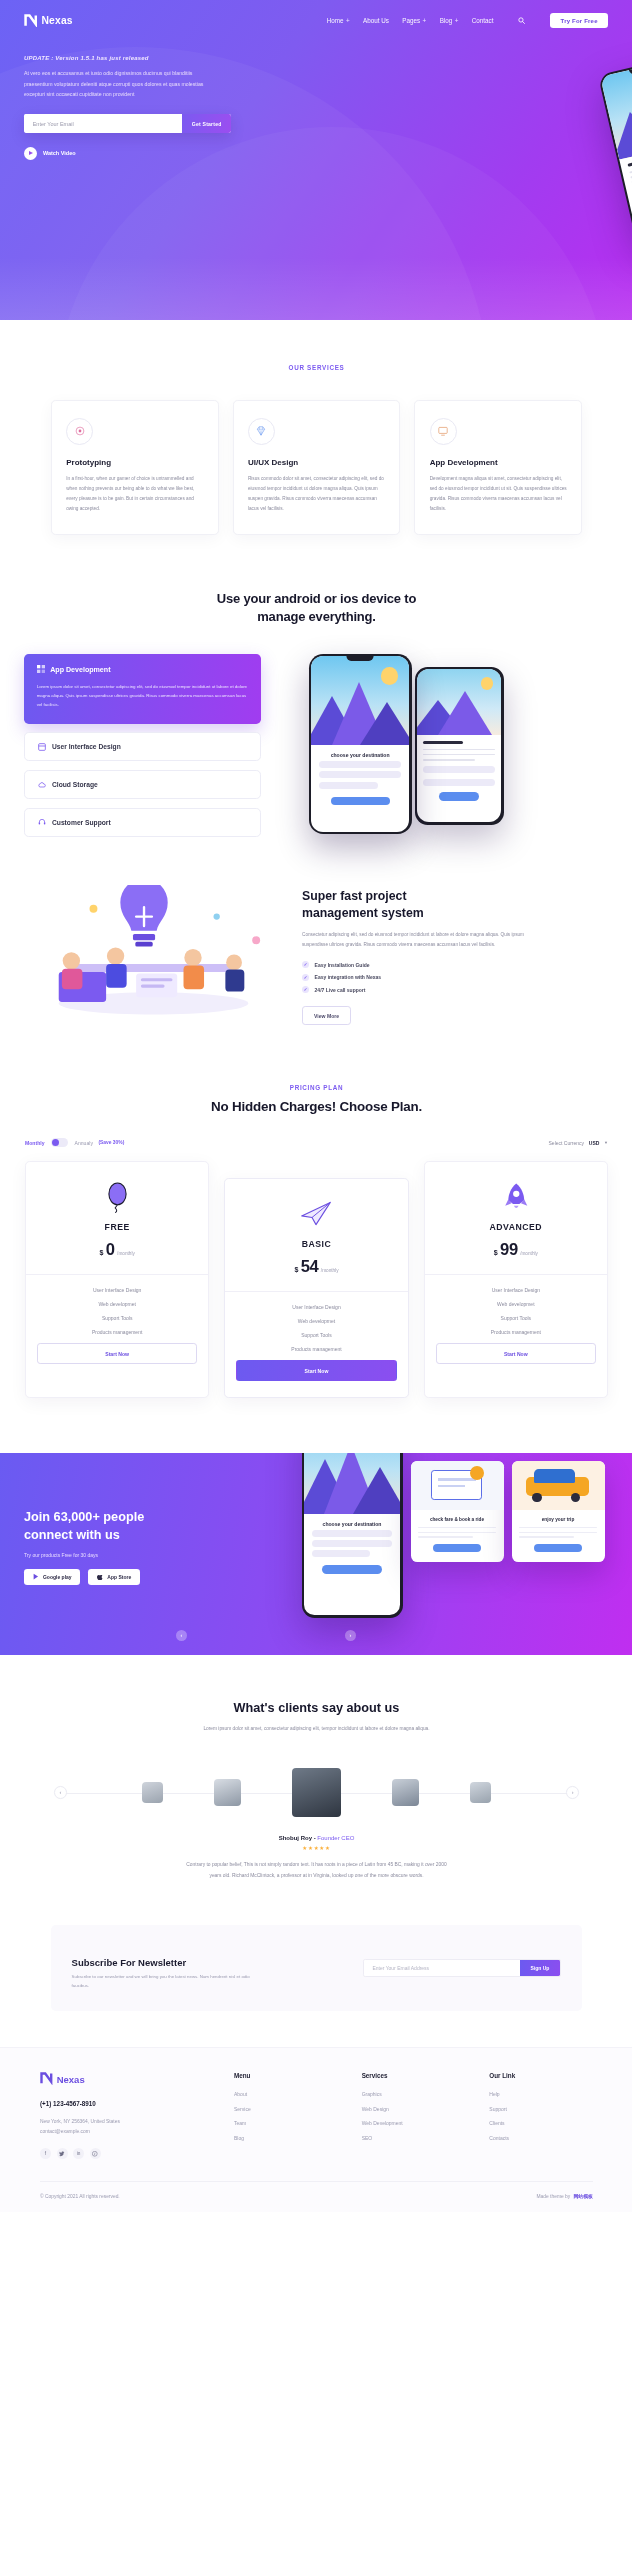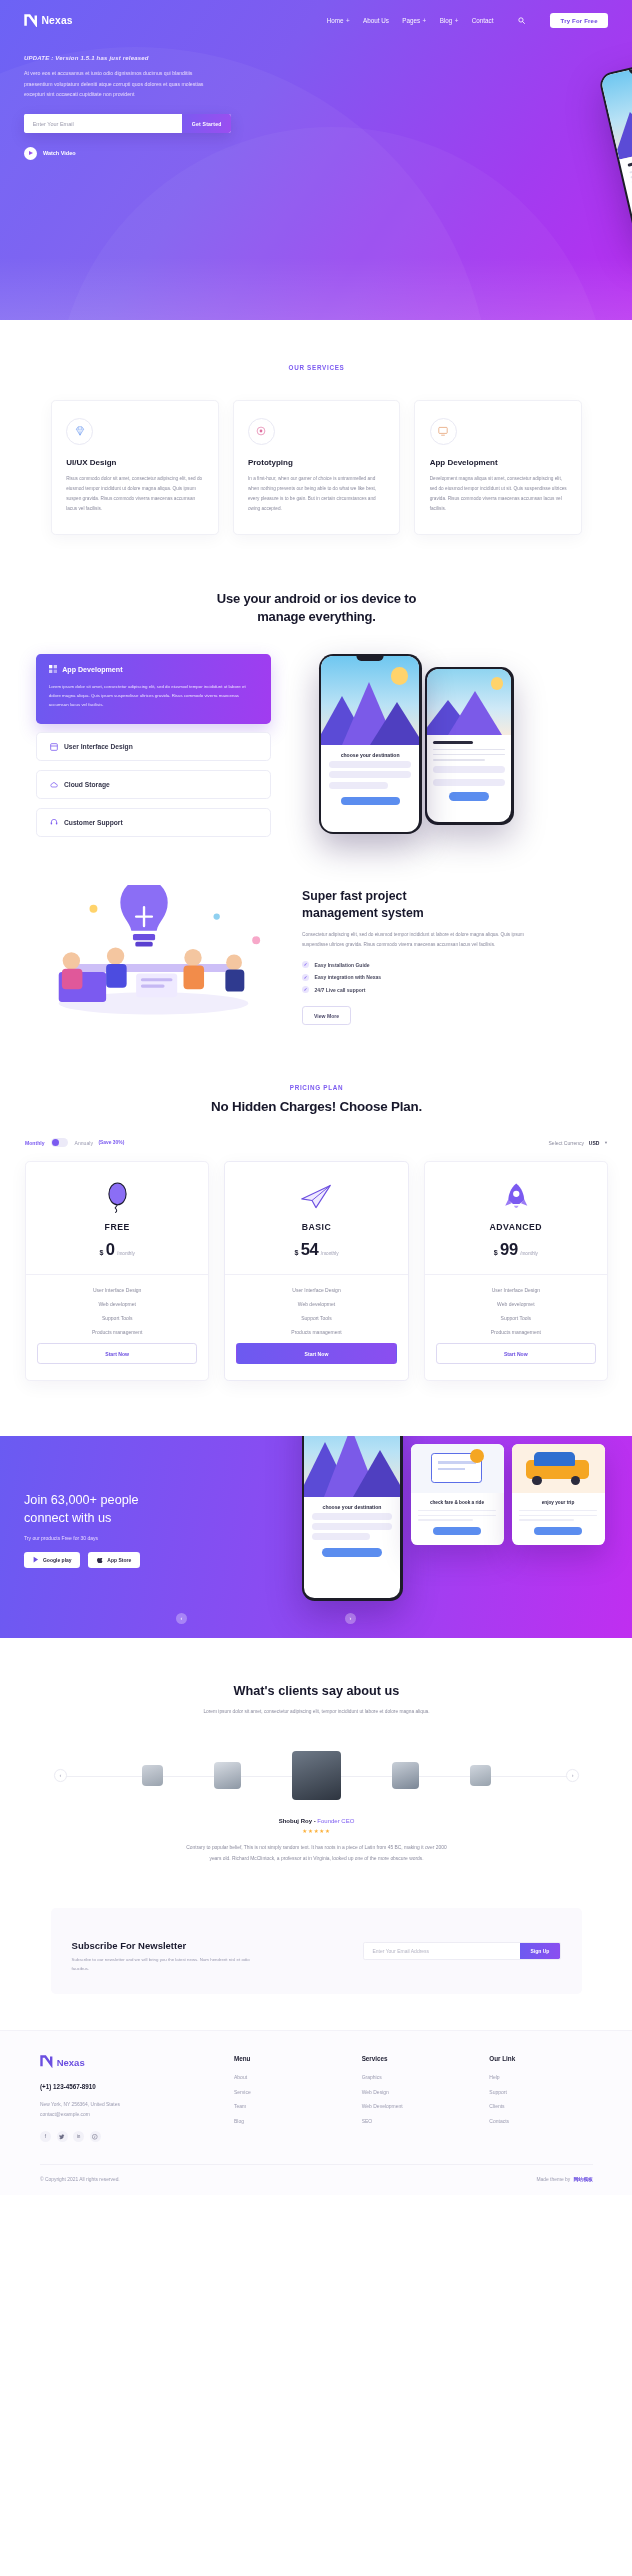--- a/index.html
+++ b/index.html
@@ -168,21 +168,21 @@
   }
   .card-icon {
     width: 27px; height: 27px; border-radius: 50%;
     border: 0.8px solid #e9e9f4; display: flex; align-items: center; justify-content: center;
     margin-bottom: 13.4px;
   }
   .card-title { font-size: 8px; font-weight: 700; color: #1b1b2f; margin-bottom: 7.1px; }
   .card-desc { font-size: 4.7px; line-height: 2.1; color: #8b8b9e; }
 
   
-  .android { padding: 8px 12px 47px; }
+  .android { padding: 8px 0 47px; }
   .android .sec-title { font-size: 13px; }
   .android-row { display: flex; padding: 0 24px; margin-top: 28.5px; gap: 20.6px; align-items: flex-start; }
   .acc-col { width: 237px; }
   .acc-open {
     background: linear-gradient(100deg,#6c5af0,#a13cf0);
     border-radius: 4.7px; padding: 11px 12.7px 14.2px; color: #fff;
     box-shadow: 0 6.3px 17.4px rgba(110,60,220,.25);
   }
   .acc-open-title { display:flex; align-items:center; gap:5.5px; font-size: 7.1px; font-weight: 700; margin-bottom: 8px; }
   .acc-open-body { font-size: 4.4px; line-height: 2.0; color: #ece3ff; }
@@ -256,31 +256,31 @@
   .per { font-size: 4.7px; color: #9a9ab0; }
   .plan-sep { height:0.8px; background:#f0eff7; margin: 0 -11px 12.7px; }
   .feat { font-size: 5px; color: #8b8b9e; margin-bottom: 8px; }
   .plan-btn {
     margin-top: 8px; display:block; width: 100%;
     border: 0.8px solid #ddd9f2; background: #fff; color: #6b4ee0;
     font-size: 5.1px; font-weight: 700; padding: 6.3px 0; border-radius: 3.2px; cursor:pointer;
     font-family: "Liberation Sans", sans-serif;
   }
   .plan-btn.filled { background: linear-gradient(100deg,#6c5af0,#8b4ef0); color:#fff; border-color: transparent; }
-  .plan.mid { border-color:#ecebf6; }
+  .plan.mid { border-color:#ecebf6;margin-top:17px; }
 
   
   .join {
     position: relative; width: 633px; height: 202px;
     background: linear-gradient(100deg,#6a5bf2 0%, #8b4bf2 45%, #c02ef0 100%);
     overflow: hidden;
   }
   .join-inner { position:relative; z-index:3; display:flex; padding: 41px 24px 0; }
   .join-left { width: 229px; padding-top: 14.2px; }
-  .join-title { color:#fff; font-size: 12.7px; font-weight: 400; line-height: 1.45; margin-bottom: 7.1px;}
+  .join-title { color:#fff; font-size: 12.7px; font-weight: 700; line-height: 1.45; margin-bottom: 7.1px;}
   .join-sub { color: #eadcff; font-size: 5px; margin-bottom: 11px; }
   .store-row { display: flex; gap: 8px; }
   .store-btn {
     display:flex; align-items:center; gap:4px;
     background:#fff; border-radius: 3.2px; padding: 4px 8.7px;
     font-size: 5px; font-weight: 700; color:#2d2a45; cursor:pointer;
   }
   .join-cards { position:absolute; right: 0; top: -41px; display:flex; gap: 8px; align-items:flex-start; z-index: 4;}
   .jcard {
     width: 93px; background:#fff; border-radius: 6.3px; overflow:hidden;
@@ -444,36 +444,36 @@
   </div>
   <div class="hero-bottom-fade"></div>
 </section>
 
 <section class="section services">
   <div class="sec-label">OUR SERVICES</div>
   <div class="cards">
     <div class="card">
       <div class="card-icon">
         <svg width="12" height="12" viewBox="0 0 20 20">
+            <circle cx="10" cy="10" r="6.5" fill="none" stroke="#e06fa0" stroke-width="1.1"></circle>
+            <circle cx="10" cy="10" r="2.3" fill="#e06fa0"></circle>
+          </svg>
+      </div>
+      <div class="card-title">Prototyping</div>
+      <div class="card-desc">In a first-hour, when our gamer of choice is untrammelled and when nothing prevents our being able to do what we like best, every pleasure is to be gain. But in certain circumstances and owing accepted.</div>
+    </div>
+    <div class="card">
+      <div class="card-icon">
+        <svg width="12" height="12" viewBox="0 0 20 20">
             <path d="M4 7 L7 3 L13 3 L16 7 L10 17 Z" fill="none" stroke="#6f9cf0" stroke-width="1.1"></path>
             <path d="M4 7 H16 M7 3 L10 17 L13 3" fill="none" stroke="#6f9cf0" stroke-width=".7"></path>
           </svg>
       </div>
       <div class="card-title">UI/UX Design</div>
       <div class="card-desc">Risus commodo dolor sit amet, consectetur adipiscing elit, sed do eiusmod tempor incididunt ut dolore magna aliqua. Quis ipsum suspen gravida. Risus commodo viverra maecenas accumsan lacus vel facilisis.</div>
-    </div>
-    <div class="card">
-      <div class="card-icon">
-        <svg width="12" height="12" viewBox="0 0 20 20">
-            <circle cx="10" cy="10" r="6.5" fill="none" stroke="#e06fa0" stroke-width="1.1"></circle>
-            <circle cx="10" cy="10" r="2.3" fill="#e06fa0"></circle>
-          </svg>
-      </div>
-      <div class="card-title">Prototyping</div>
-      <div class="card-desc">In a first-hour, when our gamer of choice is untrammelled and when nothing prevents our being able to do what we like best, every pleasure is to be gain. But in certain circumstances and owing accepted.</div>
     </div>
     <div class="card">
       <div class="card-icon">
         <svg width="12" height="12" viewBox="0 0 20 20">
             <rect x="3" y="4" width="14" height="10" rx="1.4" fill="none" stroke="#e08f5a" stroke-width="1.1"></rect>
             <line x1="7" y1="17" x2="13" y2="17" stroke="#e08f5a" stroke-width="1.1"></line>
           </svg>
       </div>
       <div class="card-title">App Development</div>
       <div class="card-desc">Development magna aliqua sit amet, consectetur adipiscing elit, sed do eiusmod tempor incididunt ut sit. Quis suspendisse ultrices gravida. Risus commodo viverra maecenas accumsan lacus vel facilisis.</div>

